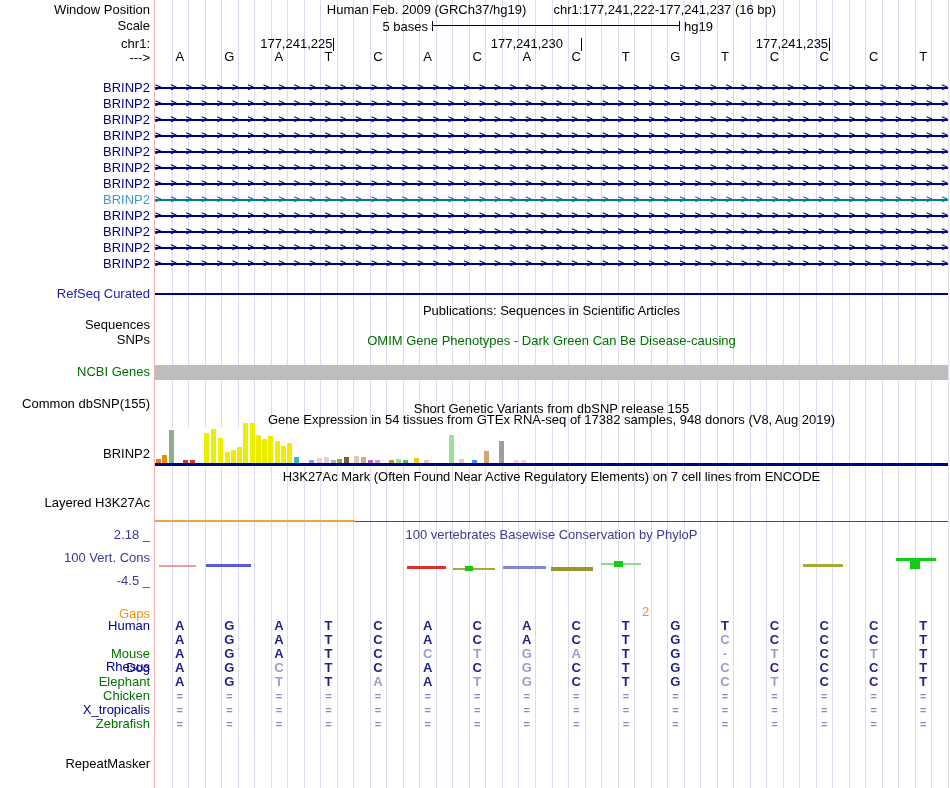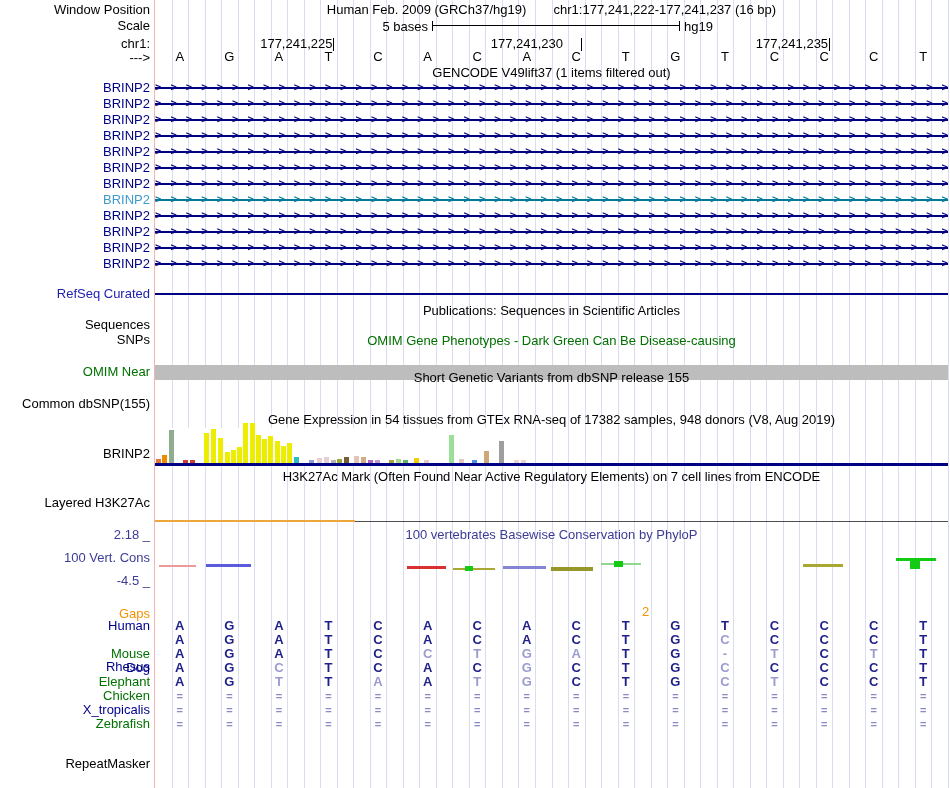--- a/index.html
+++ b/index.html
@@ -129,21 +129,20 @@
       <div class="base-letter" style="left: 564.281px; top: 50px;">C</div>
       <div class="base-letter" style="left: 613.844px; top: 50px;">T</div>
       <div class="base-letter" style="left: 663.406px; top: 50px;">G</div>
       <div class="base-letter" style="left: 712.969px; top: 50px;">T</div>
       <div class="base-letter" style="left: 762.531px; top: 50px;">C</div>
       <div class="base-letter" style="left: 812.094px; top: 50px;">C</div>
       <div class="base-letter" style="left: 861.656px; top: 50px;">C</div>
       <div class="base-letter" style="left: 911.219px; top: 50px;">T</div>
     </div>
 
-  <div class="center-title" style="top:66px">GENCODE V49lift37 (1 items filtered out)</div>
   <div id="gencode-rows">
       <div class="row-label navy" style="top: 81px;">BRINP2</div>
       <div class="gene-arrows" style="top: 81px;">&gt;&gt;&gt;&gt;&gt;&gt;&gt;&gt;&gt;&gt;&gt;&gt;&gt;&gt;&gt;&gt;&gt;&gt;&gt;&gt;&gt;&gt;&gt;&gt;&gt;&gt;&gt;&gt;&gt;&gt;&gt;&gt;&gt;&gt;&gt;&gt;&gt;&gt;&gt;&gt;&gt;&gt;&gt;&gt;&gt;&gt;&gt;&gt;&gt;&gt;&gt;&gt;</div>
       <div class="row-label navy" style="top: 97px;">BRINP2</div>
       <div class="gene-arrows" style="top: 97px;">&gt;&gt;&gt;&gt;&gt;&gt;&gt;&gt;&gt;&gt;&gt;&gt;&gt;&gt;&gt;&gt;&gt;&gt;&gt;&gt;&gt;&gt;&gt;&gt;&gt;&gt;&gt;&gt;&gt;&gt;&gt;&gt;&gt;&gt;&gt;&gt;&gt;&gt;&gt;&gt;&gt;&gt;&gt;&gt;&gt;&gt;&gt;&gt;&gt;&gt;&gt;&gt;</div>
       <div class="row-label navy" style="top: 113px;">BRINP2</div>
       <div class="gene-arrows" style="top: 113px;">&gt;&gt;&gt;&gt;&gt;&gt;&gt;&gt;&gt;&gt;&gt;&gt;&gt;&gt;&gt;&gt;&gt;&gt;&gt;&gt;&gt;&gt;&gt;&gt;&gt;&gt;&gt;&gt;&gt;&gt;&gt;&gt;&gt;&gt;&gt;&gt;&gt;&gt;&gt;&gt;&gt;&gt;&gt;&gt;&gt;&gt;&gt;&gt;&gt;&gt;&gt;&gt;</div>
       <div class="row-label navy" style="top: 129px;">BRINP2</div>
       <div class="gene-arrows" style="top: 129px;">&gt;&gt;&gt;&gt;&gt;&gt;&gt;&gt;&gt;&gt;&gt;&gt;&gt;&gt;&gt;&gt;&gt;&gt;&gt;&gt;&gt;&gt;&gt;&gt;&gt;&gt;&gt;&gt;&gt;&gt;&gt;&gt;&gt;&gt;&gt;&gt;&gt;&gt;&gt;&gt;&gt;&gt;&gt;&gt;&gt;&gt;&gt;&gt;&gt;&gt;&gt;&gt;</div>
       <div class="row-label navy" style="top: 145px;">BRINP2</div>
@@ -165,24 +164,24 @@
     </div>
 
   <div class="row-label" style="top:287px;color:#2020b0">RefSeq Curated</div>
   <div class="hline" style="left:155px;top:293px;width:793px;height:2px;background:#000082"></div>
 
   <div class="center-title" style="top:304px">Publications: Sequences in Scientific Articles</div>
   <div class="row-label" style="top:318px">Sequences</div>
   <div class="row-label" style="top:333px">SNPs</div>
 
   <div class="center-title green" style="top:334px">OMIM Gene Phenotypes - Dark Green Can Be Disease-causing</div>
-  <div class="row-label green" style="top:365px">OMIM Near</div>
+  <div class="row-label green" style="top:365px">NCBI Genes</div>
   <div class="hline" style="left:155px;top:365px;width:793px;height:15px;background:#bdbdbd"></div>
 
-  <div class="center-title" style="top:371px">Short Genetic Variants from dbSNP release 155</div>
+  <div class="center-title" style="top:402px">Short Genetic Variants from dbSNP release 155</div>
   <div class="row-label" style="top:397px">Common dbSNP(155)</div>
 
   <div class="center-title" style="top:413px">Gene Expression in 54 tissues from GTEx RNA-seq of 17382 samples, 948 donors (V8, Aug 2019)</div>
   <div id="gtex-box"></div>
   <div class="row-label" style="top:447px">BRINP2</div>
   <div id="gtex-bars">
       <div class="gtex-bar" style="left: 156px; top: 459px; height: 4px; background: rgb(226, 121, 59);"></div>
       <div class="gtex-bar" style="left: 162px; top: 455px; height: 8px; background: rgb(239, 139, 0);"></div>
       <div class="gtex-bar" style="left: 169px; top: 430px; height: 33px; background: rgb(143, 174, 144);"></div>
       <div class="gtex-bar" style="left: 183px; top: 460px; height: 3px; background: rgb(204, 59, 59);"></div>

